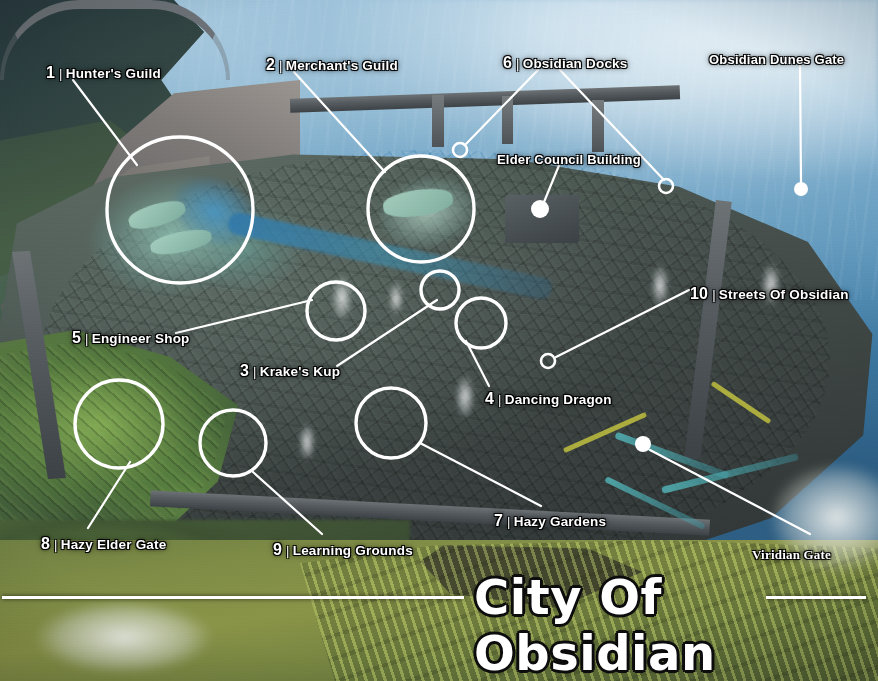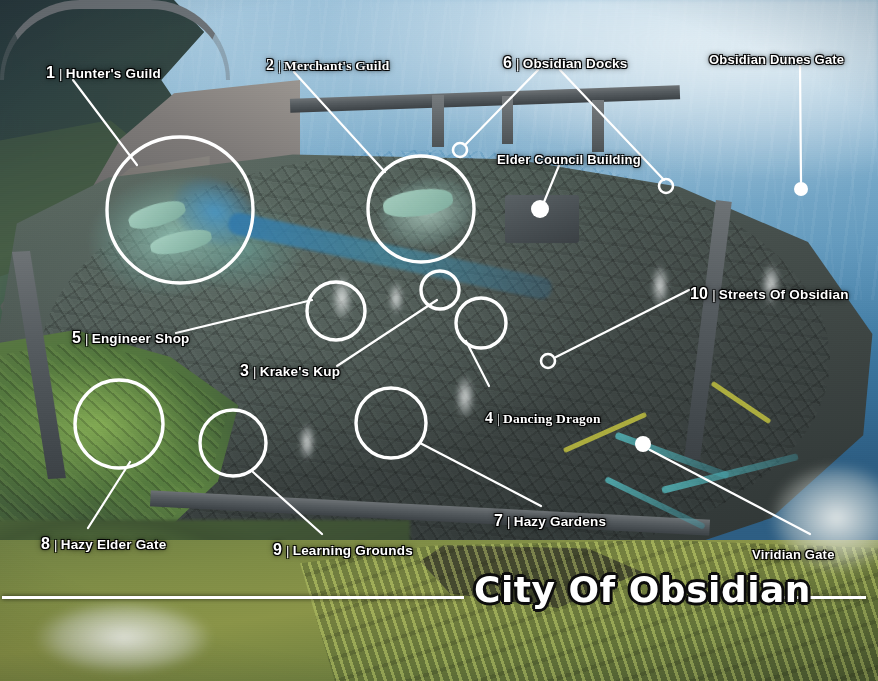--- a/index.html
+++ b/index.html
@@ -214,21 +214,21 @@
   .label.plain .txt{font-size:13px;}
 
   
   #titlebar{position:absolute;left:0;right:0;bottom:60px;height:46px;}
   .rule{position:absolute;height:3px;background:#ffffff;top:21px;
         box-shadow:0 0 4px rgba(0,0,0,.7);}
   .rule.left{left:2px;width:462px;}
   .rule.right{right:12px;width:100px;}
   #maptitle{
     position:absolute;left:474px;top:-6px;color:#fff;
-    font-size:36px;font-weight:700;letter-spacing:.5px;
+    font-size:48px;font-weight:700;letter-spacing:.5px;
     font-family:"DejaVu Sans","Liberation Sans",sans-serif;
     text-shadow:
       0 0 4px rgba(0,0,0,.9),
       2px 2px 0 #111, -2px 2px 0 #111, 2px -2px 0 #111, -2px -2px 0 #111,
       0 3px 0 #111, 0 -3px 0 #111, 3px 0 0 #111, -3px 0 0 #111;
   }
 </style>
 </head>
 <body>
 
@@ -321,32 +321,32 @@
         </g>
       <g id="dots" fill="#ffffff">
           <circle cx="801" cy="189" r="7"></circle>
           <circle cx="540" cy="209" r="9"></circle>
           <circle cx="643" cy="444" r="8"></circle>
         </g>
     </svg>
 
     <div id="label-layer">
         <div class="label" style="left: 46px; top: 64px;"><span class="num">1</span><span class="sep">|</span><span class="txt">Hunter's Guild</span></div>
-        <div class="label" style="left: 266px; top: 56px; font-family: Liberation Serif, serif;"><span class="num">2</span><span class="sep">|</span><span class="txt">Merchant's Guild</span></div>
+        <div class="label" style="left: 266px; top: 56px;"><span class="num">2</span><span class="sep">|</span><span class="txt">Merchant's Guild</span></div>
         <div class="label" style="left: 240px; top: 362px;"><span class="num">3</span><span class="sep">|</span><span class="txt">Krake's Kup</span></div>
-        <div class="label" style="left: 485px; top: 409px; font-family: Liberation Serif, serif;"><span class="num">4</span><span class="sep">|</span><span class="txt">Dancing Dragon</span></div>
+        <div class="label" style="left: 485px; top: 390px;"><span class="num">4</span><span class="sep">|</span><span class="txt">Dancing Dragon</span></div>
         <div class="label" style="left: 72px; top: 329px;"><span class="num">5</span><span class="sep">|</span><span class="txt">Engineer Shop</span></div>
         <div class="label" style="left: 503px; top: 54px;"><span class="num">6</span><span class="sep">|</span><span class="txt">Obsidian Docks</span></div>
         <div class="label" style="left: 494px; top: 512px; text-align: center;"><span class="num">7</span><span class="sep">|</span><span class="txt">Hazy Gardens</span></div>
         <div class="label" style="left: 41px; top: 535px;"><span class="num">8</span><span class="sep">|</span><span class="txt">Hazy Elder Gate</span></div>
         <div class="label" style="left: 273px; top: 541px;"><span class="num">9</span><span class="sep">|</span><span class="txt">Learning Grounds</span></div>
         <div class="label" style="left: 690px; top: 285px;"><span class="num">10</span><span class="sep">|</span><span class="txt">Streets Of Obsidian</span></div>
         <div class="label plain" style="left: 709px; top: 50px; text-align: center;"><span class="txt">Obsidian Dunes Gate</span></div>
         <div class="label plain" style="left: 497px; top: 150px;"><span class="txt">Elder Council Building</span></div>
-        <div class="label plain" style="left: 752px; top: 545px;"><span class="txt">Viridian Gate</span></div>
+        <div class="label plain" style="left: 752px; top: 545px; font-family: Liberation Serif, serif;"><span class="txt">Viridian Gate</span></div>
       </div>
 
     <div id="titlebar">
       <div class="rule left"></div>
       <div class="rule right"></div>
       <div id="maptitle">City Of Obsidian</div>
     </div>
   </div>
 </div>
 

